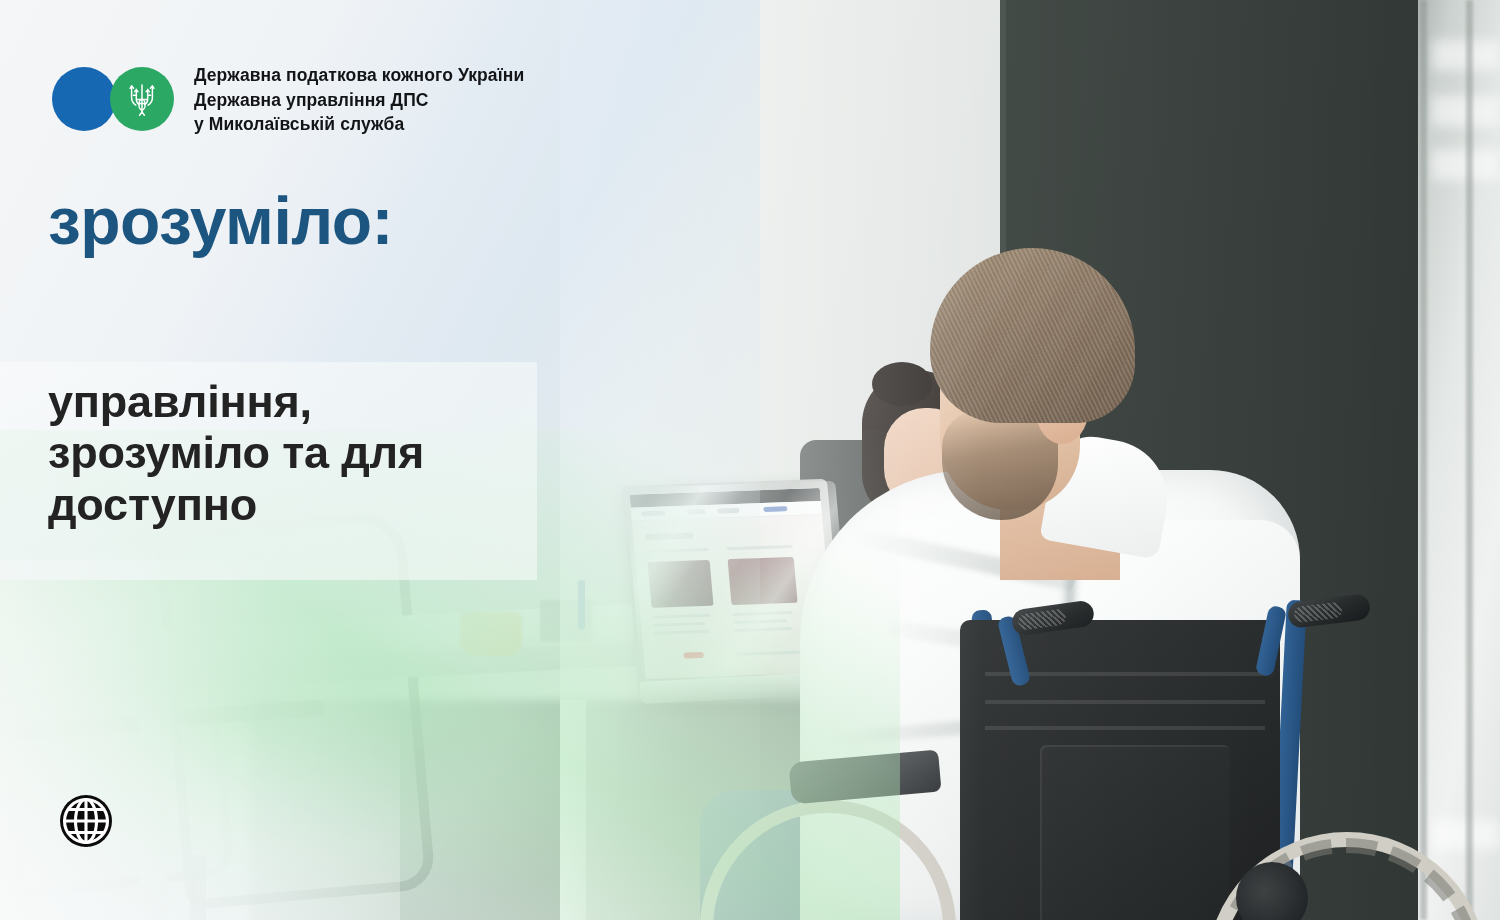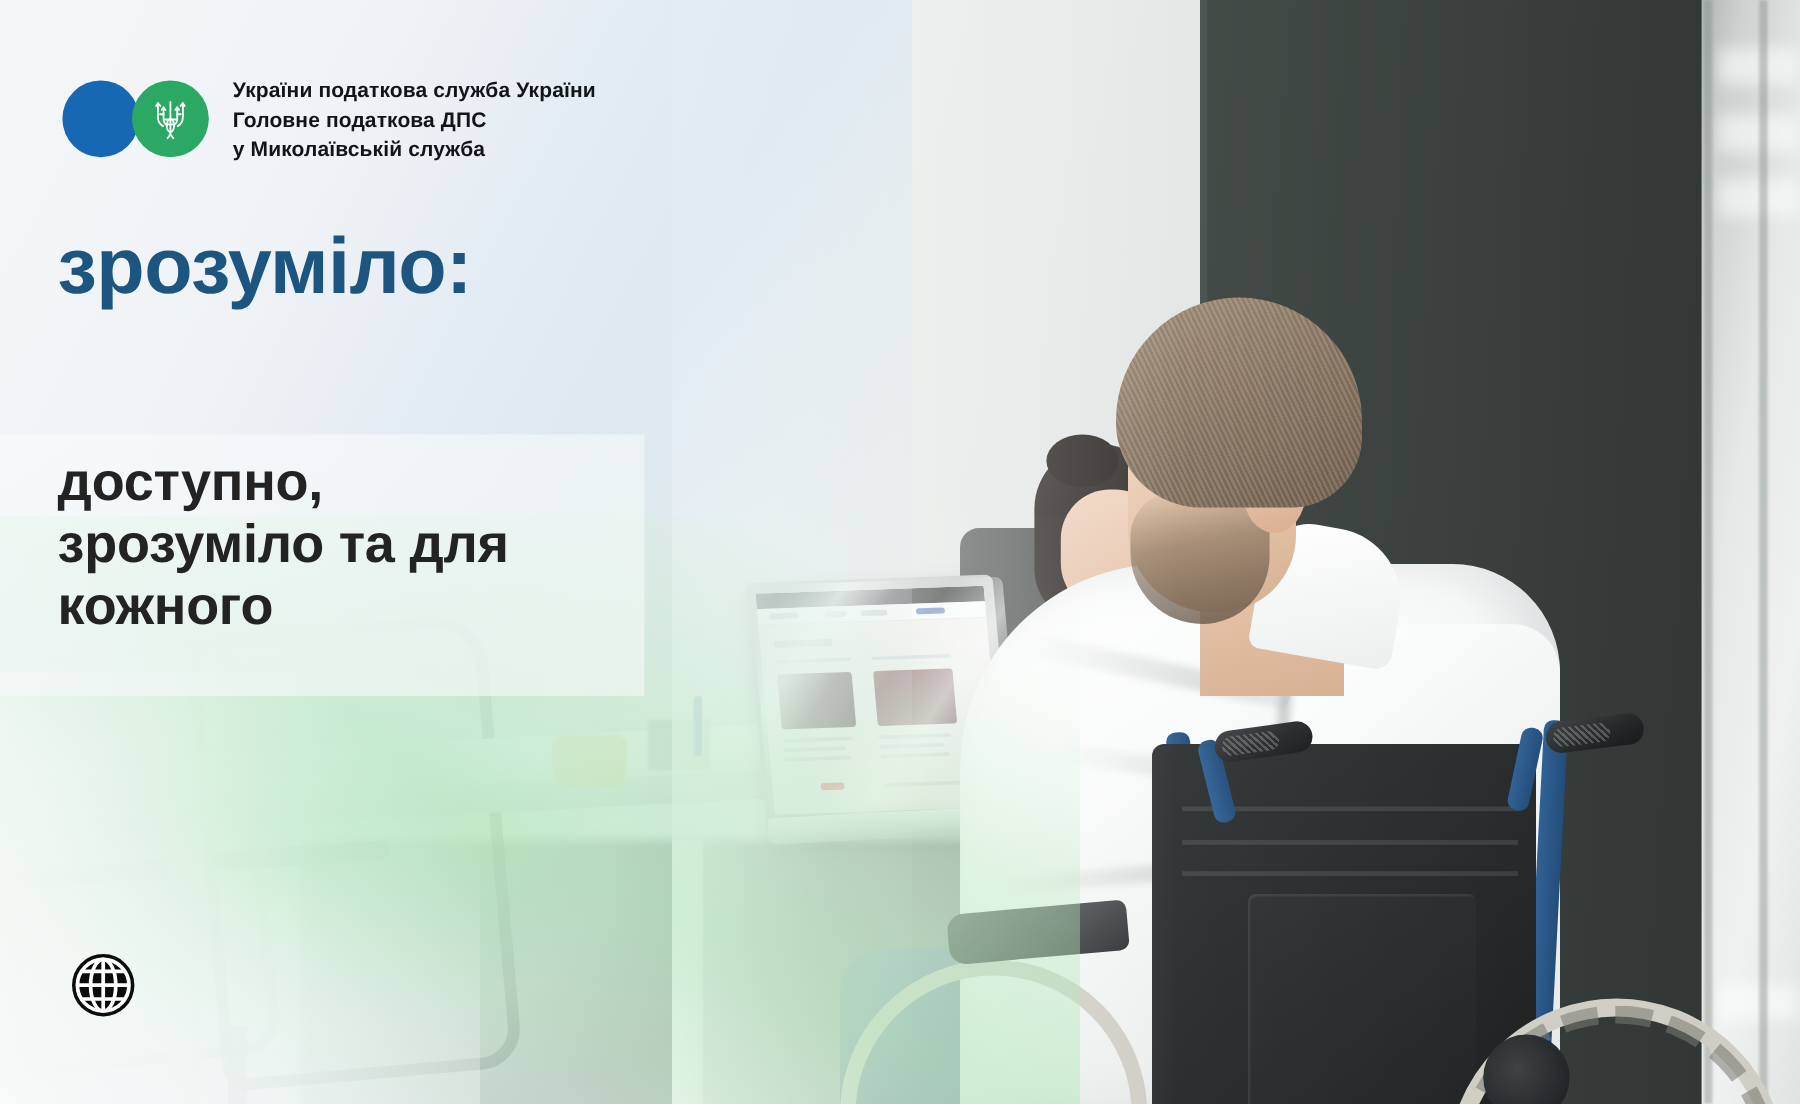--- a/index.html
+++ b/index.html
@@ -652,35 +652,35 @@
             <path d="M19.7 8.6 l-1.6 2 M19.7 8.6 l1.6 2"></path>
             <path d="M9.4 18.6 h9.2"></path>
             <path d="M10.4 22.6 h7.2"></path>
             <ellipse cx="14" cy="23.6" rx="3.1" ry="5.4"></ellipse>
             <path d="M5.4 14.2 h3 M19.6 14.2 h3"></path>
           </g>
         </svg>
       </div>
     </div>
     <div class="logo-text">
-      <div class="logo-line1">України податкова служба України</div>
-      <div class="logo-line2">Головне податкова ДПС</div>
+      <div class="logo-line1">Державна податкова кожного України</div>
+      <div class="logo-line2">Державна управління ДПС</div>
       <div class="logo-line2">у Миколаївській служба</div>
     </div>
   </div>
 
   <div class="headline">
     <div>зрозуміло:</div>
   </div>
 
   <div class="sub-panel"></div>
   <div class="subtitle">
-    <div>доступно,</div>
+    <div>управління,</div>
     <div>зрозуміло та для</div>
-    <div>кожного</div>
+    <div>доступно</div>
   </div>
 
   <div class="site-row">
     <svg class="globe" viewBox="0 0 56 56">
       <circle cx="28" cy="28" r="26" fill="#0b0b0b"></circle>
       <g fill="none" stroke="#ffffff" stroke-width="3.1">
         <circle cx="28" cy="28" r="21.5"></circle>
         <line x1="28" y1="6.5" x2="28" y2="49.5"></line>
         <line x1="6.5" y1="28" x2="49.5" y2="28"></line>
         <line x1="10.5" y1="16.5" x2="45.5" y2="16.5"></line>

